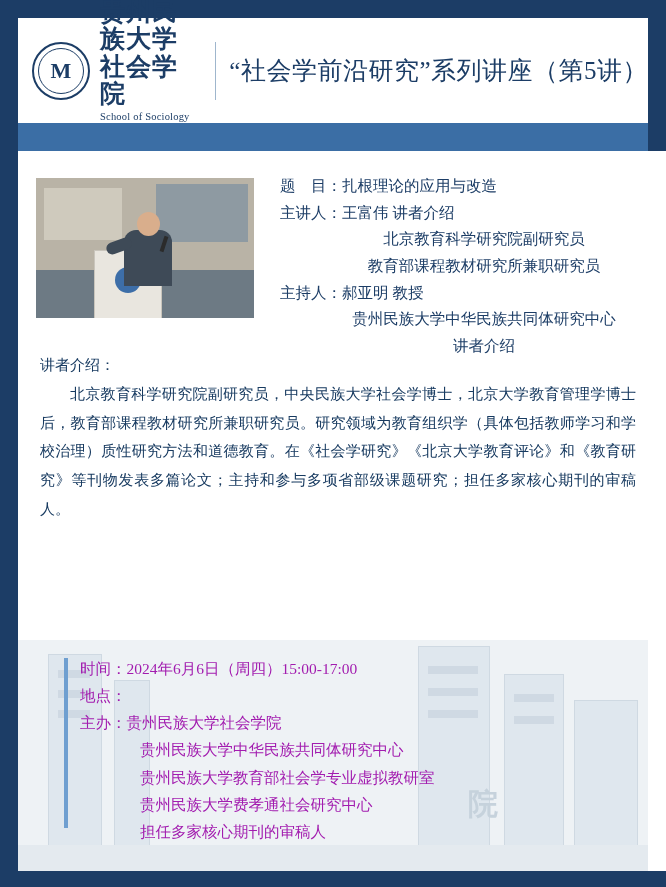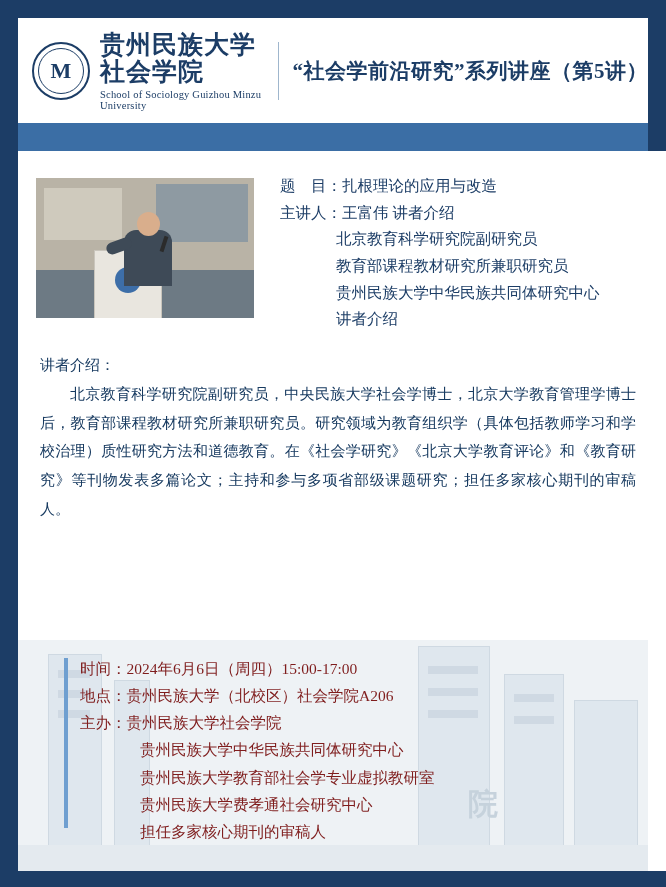--- a/index.html
+++ b/index.html
@@ -60,21 +60,21 @@
   }
   .logo-en{
     font-family:"Liberation Serif","DejaVu Serif",serif;
     font-size:10.5px;color:#1c3d66;letter-spacing:.2px;margin-top:3px;
   }
   .divider-v{
     width:1px;height:58px;background:#9fb6cd;margin:0 14px 0 16px;
   }
   .series-title{
     font-family:"Liberation Serif","DejaVu Serif",serif;
-    font-size:21px;color:#1c3d66;font-weight:bold;letter-spacing:.5px;
+    font-size:25px;color:#1c3d66;font-weight:normal;letter-spacing:.5px;
     white-space:nowrap;
   }
 
   
   .body-area{
     position:absolute;left:18px;top:151px;width:654px;height:720px;
     background:#ffffff;overflow:hidden;
   }
 
   .photo{
@@ -93,21 +93,21 @@
   .photo .mic{position:absolute;left:126px;top:58px;width:4px;height:16px;background:#2b2b2b;transform:rotate(18deg);}
 
   .info-block{
     position:absolute;left:262px;top:22px;width:352px;
     font-family:"Liberation Serif","DejaVu Serif",serif;
     font-size:15.5px;color:#1c3d66;line-height:1.72;
   }
   .info-row{display:flex;}
   .info-label{white-space:pre;flex:none;}
   .info-val{}
-  .info-sub{margin-left:56px;}
+  .info-sub{margin-left:56px;text-align:center;}
 
   .intro{
     position:absolute;left:22px;top:200px;width:596px;
     font-family:"Liberation Serif","DejaVu Serif",serif;
     font-size:15px;color:#173a60;line-height:1.92;
     text-align:justify;
   }
   .intro p{margin:0;}
   .intro p.indent{text-indent:2em;}
 
@@ -121,21 +121,21 @@
   .b-ground{position:absolute;left:0;bottom:0;width:630px;height:26px;background:#e4eaef;}
   .b-label{
     position:absolute;right:150px;bottom:46px;
     font-family:"Liberation Serif","DejaVu Serif",serif;
     font-size:30px;color:#c6d2dc;font-weight:bold;
   }
 
   .details{
     position:absolute;left:80px;top:655px;width:540px;
     font-family:"Liberation Serif","DejaVu Serif",serif;
-    font-size:15.5px;color:#7f1d1d;line-height:1.75;
+    font-size:15.5px;color:#a21caf;line-height:1.75;
   }
   .details .row{display:flex;}
   .details .lbl{flex:none;white-space:pre;}
   .details .sub{margin-left:60px;}
   .accent-bar{
     position:absolute;left:64px;top:658px;width:4px;height:170px;background:#6f9fd0;
   }
 </style>
 </head>
 <body>
@@ -183,20 +183,24 @@
       <div class="info-row">
         <span class="info-label">题　目：</span>
         <span class="info-val">扎根理论的应用与改造</span>
       </div>
       <div class="info-row">
         <span class="info-label">主讲人：</span>
         <span class="info-val">王富伟  讲者介绍</span>
       </div>
       <div class="info-sub">北京教育科学研究院副研究员</div>
       <div class="info-sub">教育部课程教材研究所兼职研究员</div>
+      <div class="info-row">
+        <span class="info-label">主持人：</span>
+        <span class="info-val">郝亚明  教授</span>
+      </div>
       <div class="info-sub">贵州民族大学中华民族共同体研究中心</div>
       <div class="info-sub">讲者介绍</div>
     </div>
 
     <div class="intro">
       <p>讲者介绍：</p>
       <p class="indent">北京教育科学研究院副研究员，中央民族大学社会学博士，北京大学教育管理学博士后，教育部课程教材研究所兼职研究员。研究领域为教育组织学（具体包括教师学习和学校治理）质性研究方法和道德教育。在《社会学研究》《北京大学教育评论》和《教育研究》等刊物发表多篇论文；主持和参与多项省部级课题研究；担任多家核心期刊的审稿人。</p>
     </div>
 
   </div>
@@ -221,21 +225,20 @@
 
   <div class="accent-bar"></div>
 
   <div class="details">
     <div class="row">
       <span class="lbl">时间：</span>
       <span>2024年6月6日（周四）15:00-17:00</span>
     </div>
     <div class="row">
       <span class="lbl">地点：</span>
-      <span>贵州民族大学（北校区）社会学院A206</span>
     </div>
     <div class="row">
       <span class="lbl">主办：</span>
       <span>贵州民族大学社会学院</span>
     </div>
     <div class="sub">贵州民族大学中华民族共同体研究中心</div>
     <div class="sub">贵州民族大学教育部社会学专业虚拟教研室</div>
     <div class="sub">贵州民族大学费孝通社会研究中心</div>
     <div class="sub">担任多家核心期刊的审稿人</div>
   </div>

